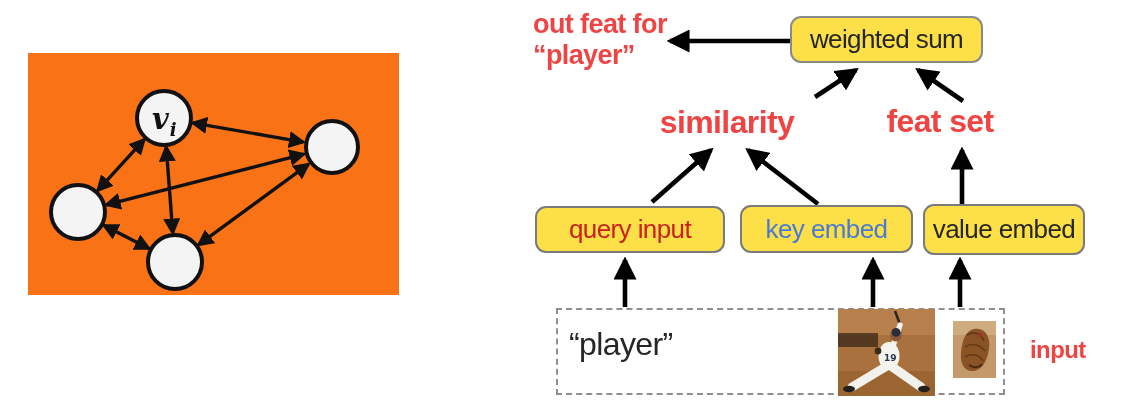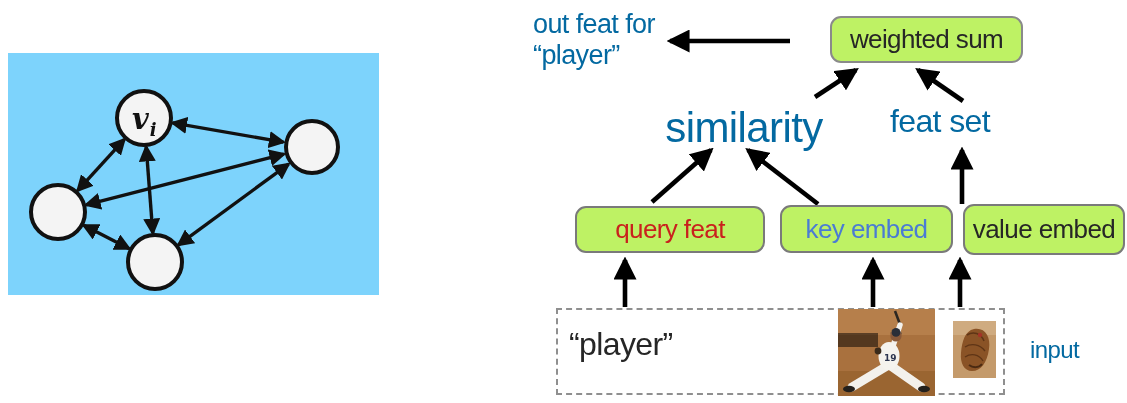--- a/index.html
+++ b/index.html
@@ -1,33 +1,33 @@
 <!DOCTYPE html>
 <html><head>
 <meta charset="utf-8">
 <style>
   html,body{margin:0;padding:0;background:#ffffff;}
   .stage{
     position:relative;width:1127px;height:403px;background:#ffffff;
     font-family:"Liberation Sans", sans-serif;color:#262626;overflow:hidden;
   }
   
-  .graph-panel{position:absolute;left:8px;top:53px;width:371px;height:242px;background:#7dd3fc;}
+  .graph-panel{position:absolute;left:28px;top:53px;width:371px;height:242px;background:#f97316;}
   .graph-panel svg{position:absolute;left:0;top:0;}
   
   .arrow-layer{position:absolute;left:0;top:0;width:1127px;height:403px;pointer-events:none;}
-  .label{position:absolute;font-weight:400;letter-spacing:-0.6px;color:#0369a1;white-space:nowrap;}
+  .label{position:absolute;font-weight:700;letter-spacing:-0.6px;color:#ef4444;white-space:nowrap;}
   .out-label{left:533px;top:9px;font-size:27px;line-height:31px;}
-  .sim-label{left:744px;top:104px;font-size:42px;transform:translateX(-50%);text-align:right;}
+  .sim-label{left:727px;top:104px;font-size:32px;transform:translateX(-50%);text-align:right;}
   .fs-label{left:940px;top:103px;font-size:32px;transform:translateX(-50%);}
   .input-label{left:1030px;top:336px;font-size:24px;}
   .box{
-    position:absolute;background:#bef264;border:2.4px solid #7a7a7a;border-radius:11px;
+    position:absolute;background:#fde047;border:2.4px solid #7a7a7a;border-radius:11px;
     display:flex;align-items:center;justify-content:center;
-    font-weight:300;letter-spacing:-0.6px;font-size:26px;box-sizing:border-box;margin-left:40px;
+    font-weight:300;letter-spacing:-0.6px;font-size:26px;box-sizing:border-box;
   }
   .ws-box{left:790px;top:16px;width:193px;height:47px;border-color:#8a8a8a;}
   .query-box{left:535px;top:206px;width:190px;height:47px;}
   .key-box{left:740px;top:205px;width:173px;height:48px;text-align:right;}
   .value-box{left:923px;top:204px;width:162px;height:51px;text-align:right;}
   .input-dashed{
     position:absolute;left:556px;top:308px;width:449px;height:87px;
     border:2px dashed #8f8f8f;box-sizing:border-box;background:#ffffff;
   }
   .player-token{position:absolute;left:11px;top:16px;font-size:32px;font-weight:300;letter-spacing:-0.6px;color:#262626;white-space:nowrap;}
@@ -90,21 +90,21 @@
   </div>
 
   <div class="box ws-box">
     <span>weighted sum</span>
   </div>
 
   <div class="label sim-label">similarity</div>
   <div class="label fs-label">feat set</div>
 
   <div class="box query-box">
-    <span style="color: rgb(201, 33, 29);">query feat</span>
+    <span style="color: rgb(201, 33, 29);">query input</span>
   </div>
   <div class="box key-box">
     <span style="color: rgb(74, 123, 212);">key embed</span>
   </div>
   <div class="box value-box">
     <span style="color: rgb(38, 38, 38);">value embed</span>
   </div>
 
   <div class="input-dashed">
     <span class="player-token">“player”</span>

